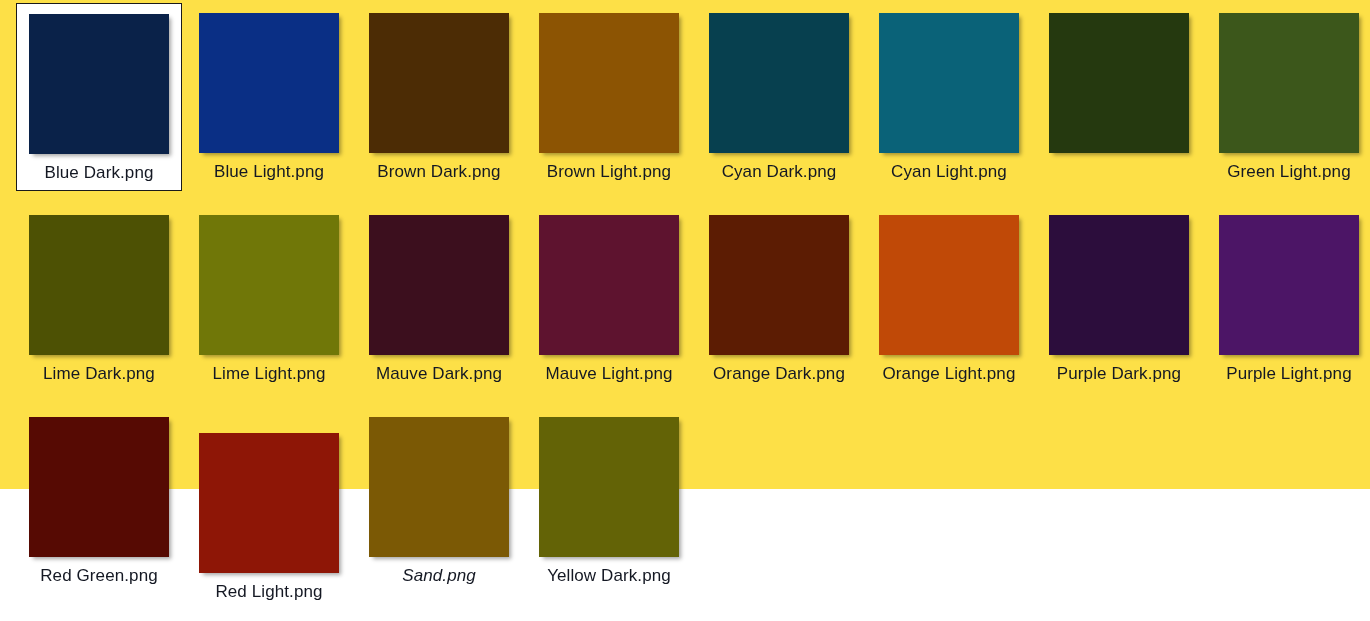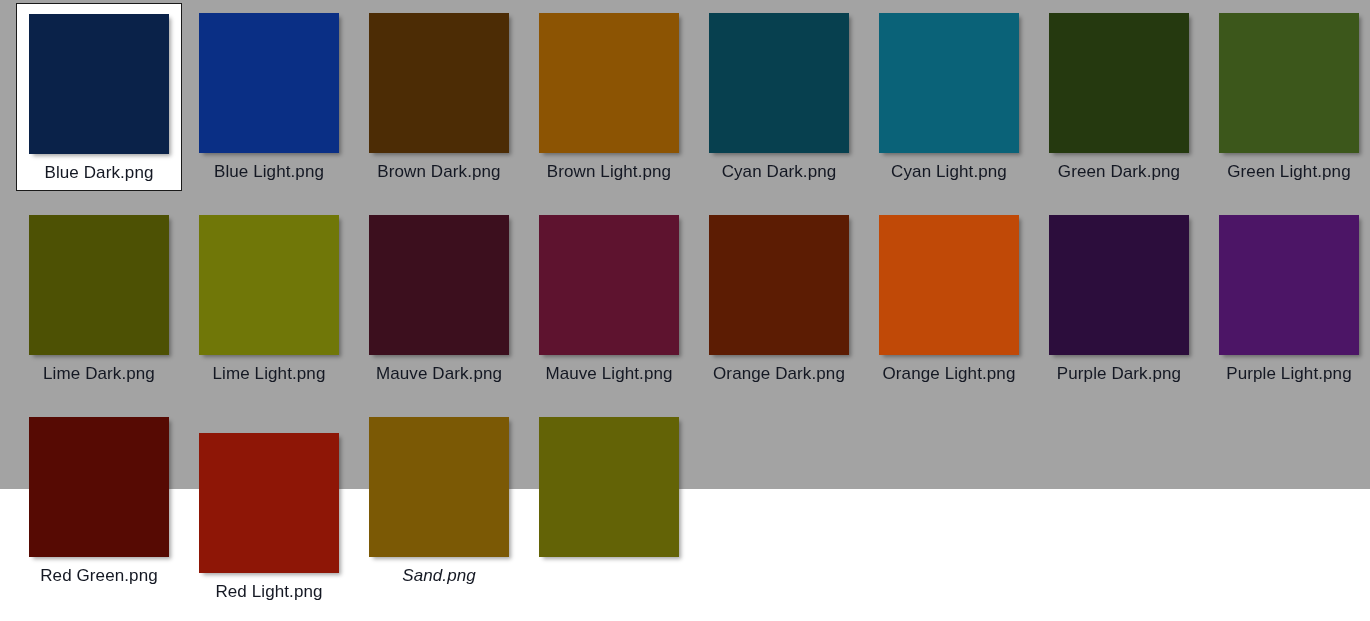--- a/index.html
+++ b/index.html
@@ -12,21 +12,21 @@
     height: 621px;
     overflow: hidden;
     font-family: "Liberation Sans", sans-serif;
     -webkit-font-smoothing: antialiased;
   }
 
   #file-grid {
     position: relative;
     width: 1370px;
     height: 489px;
-    background: #a3a3a3;
+    background: #fde047;
   }
 
   .file-item {
     position: absolute;
     width: 166px;
     box-sizing: border-box;
     padding-top: 10px;
     text-align: center;
     background: transparent;
   }
@@ -107,21 +107,20 @@
     <div class="file-item" style="left: 866px; top: 3px;">
       <div class="thumb-wrap">
         <div class="thumb" style="background: rgb(10, 98, 120);"></div>
       </div>
       <span class="file-label">Cyan Light.png</span>
     </div>
     <div class="file-item" style="left: 1036px; top: 3px;">
       <div class="thumb-wrap">
         <div class="thumb" style="background: rgb(37, 57, 15);"></div>
       </div>
-      <span class="file-label">Green Dark.png</span>
     </div>
     <div class="file-item" style="left: 1206px; top: 3px;">
       <div class="thumb-wrap">
         <div class="thumb" style="background: rgb(60, 87, 27);"></div>
       </div>
       <span class="file-label">Green Light.png</span>
     </div>
     <div class="file-item" style="left: 16px; top: 205px;">
       <div class="thumb-wrap">
         <div class="thumb" style="background: rgb(77, 81, 4);"></div>
@@ -185,14 +184,15 @@
     <div class="file-item" style="left: 356px; top: 407px; font-style: italic;">
       <div class="thumb-wrap">
         <div class="thumb" style="background: rgb(123, 89, 5);"></div>
       </div>
       <span class="file-label">Sand.png</span>
     </div>
     <div class="file-item" style="left: 526px; top: 407px;">
       <div class="thumb-wrap">
         <div class="thumb" style="background: rgb(99, 99, 6);"></div>
       </div>
+      <span class="file-label">Yellow Dark.png</span>
     </div>
   </div>
 
 </body></html>

